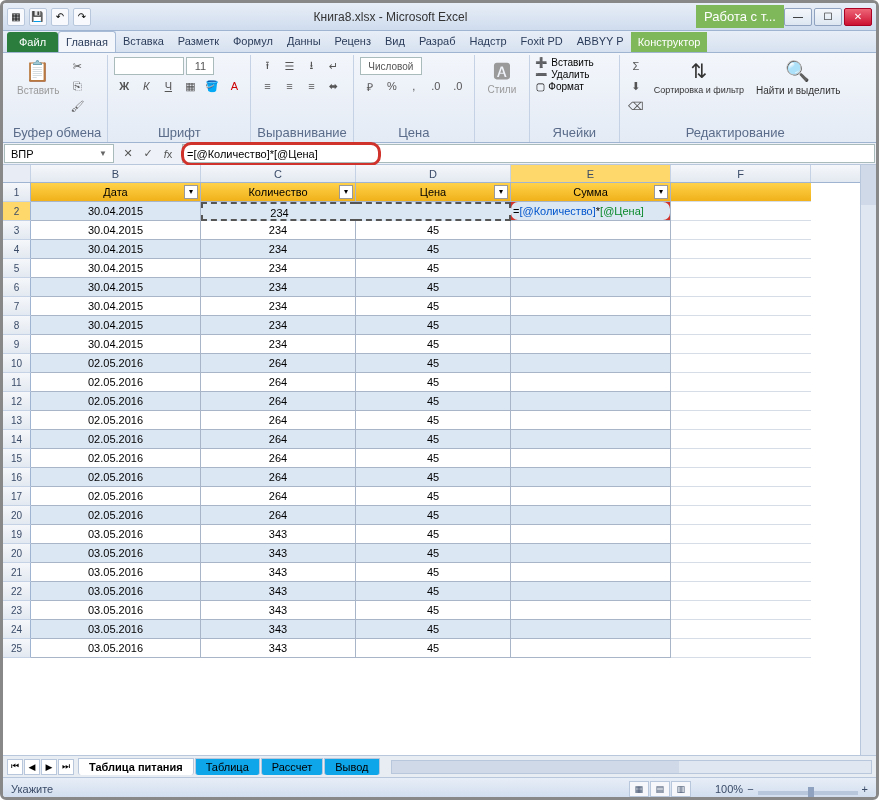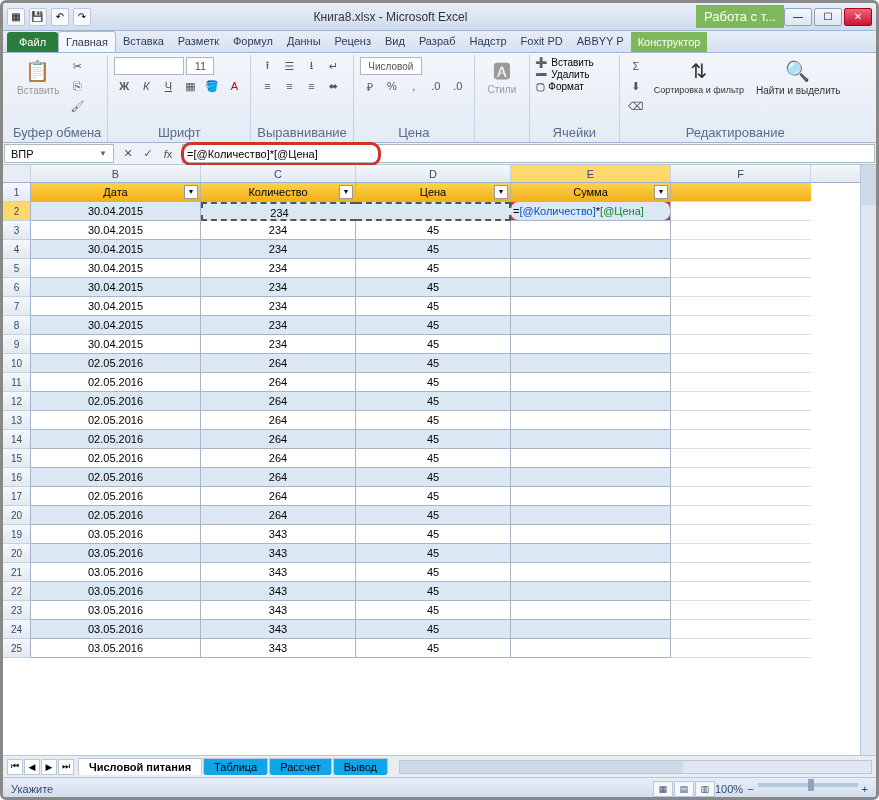--- a/index.html
+++ b/index.html
@@ -265,21 +265,21 @@
       background: linear-gradient(#e8eef7,#cfdcee);
       border-top: 1px solid #b8c7dc;
       display: flex; align-items: center;
       padding: 8px 8px;
       font-size: 11px;
       color: #3a4b68;
     }
     .status-bar .spacer { flex:1; }
     .view-btns { display:flex; gap:1px; }
     .view-btns .vb { width:20px;height:16px;border:1px solid #b8c7dc;background:#f5f7fa;display:flex;align-items:center;justify-content:center;font-size:9px; }
-    .zoom { display:flex;align-items:flex-start;gap:4px;margin-left:0; }
+    .zoom { display:flex;align-items:flex-end;gap:4px;margin-left:24px; }
     .zoom .zslider { width:100px;height:4px;background:#b8c7dc;position:relative; }
     .zoom .zslider .zt { position:absolute;left:50%;top:-4px;width:6px;height:12px;background:#8fa3c0; }
     .vscroll {
       position: absolute;
       right: 0; top: 0;
       width: 16px; height: 100%;
       background: #e1e7f0;
       border-left: 1px solid #b8c7dc;
     }
     .vscroll .vthumb { position:absolute; top: 0; width:100%; height: 40px; background:#cfd9e8; }
@@ -671,21 +671,21 @@
 </div>
 
 <div class="sheet-bar">
   <div class="nav-arrows">
     <div class="na">⏮</div>
     <div class="na">◀</div>
     <div class="na">▶</div>
     <div class="na">⏭</div>
   </div>
   <div id="sheettabs" style="display:flex">
-      <div class="sheet-tab active">Числовой питания</div>
+      <div class="sheet-tab active">Таблица питания</div>
       <div class="sheet-tab">Таблица</div>
       <div class="sheet-tab">Рассчет</div>
       <div class="sheet-tab">Вывод</div>
     </div>
   <div class="hscroll">
     <div class="track">
         <div class="thumb"></div>
       </div>
   </div>
 </div>

